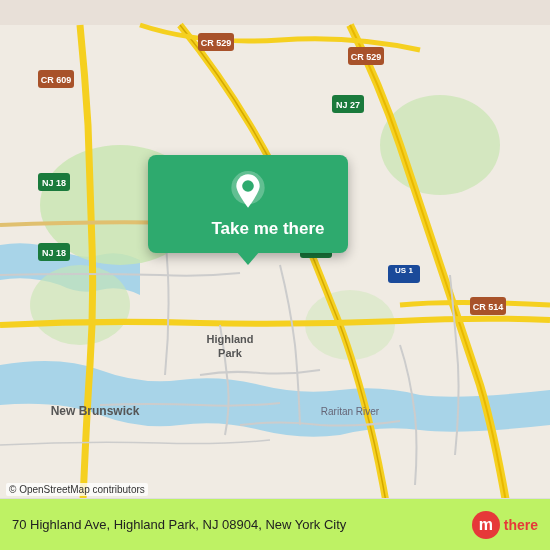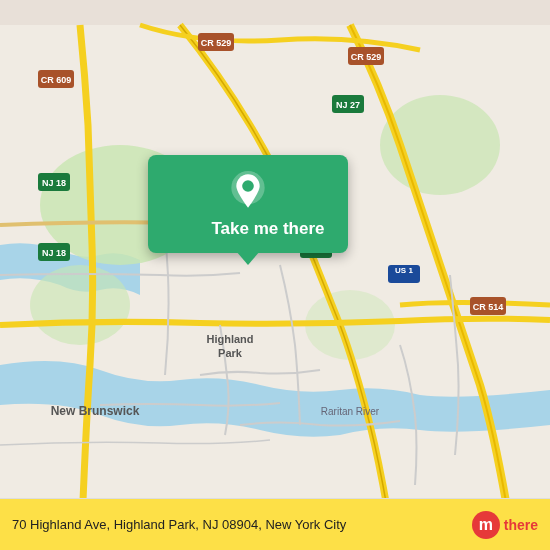--- a/index.html
+++ b/index.html
@@ -26,21 +26,21 @@
       top: 0; left: 0;
       width: 100%; height: 100%;
     }
 
     
     #bottom-bar {
       position: absolute;
       bottom: 0;
       left: 0;
       right: 0;
-      background: #fde047;
+      background: #bef264;
       padding: 8px 12px;
       display: flex;
       align-items: center;
       justify-content: space-between;
       border-top: 1px solid #ddd;
       height: 52px;
     }
 
     #address-text {
       font-size: 13px;
@@ -202,20 +202,23 @@
 
   <div id="take-me-there-popup">
     <svg id="location-pin-icon" viewBox="0 0 40 48" xmlns="http://www.w3.org/2000/svg">
       <circle cx="20" cy="20" r="20" fill="white" opacity="0.25"></circle>
       <path d="M20 4 C12.268 4 6 10.268 6 18 C6 26 20 44 20 44 C20 44 34 26 34 18 C34 10.268 27.732 4 20 4 Z" fill="white"></path>
       <circle cx="20" cy="18" r="7" fill="#2eaa6e"></circle>
     </svg>
     <span id="take-me-there-label">Take me there</span>
   </div>
 
+  <div id="openstreetmap-credit">
+    <span>© OpenStreetMap contributors</span>
+  </div>
 
   <div id="bottom-bar">
     <span id="address-text">70 Highland Ave, Highland Park, NJ 08904, New York City</span>
     <div id="moovit-logo">
       <div id="moovit-icon">m</div>
       <span>there</span>
     </div>
   </div>
 </div>
 

